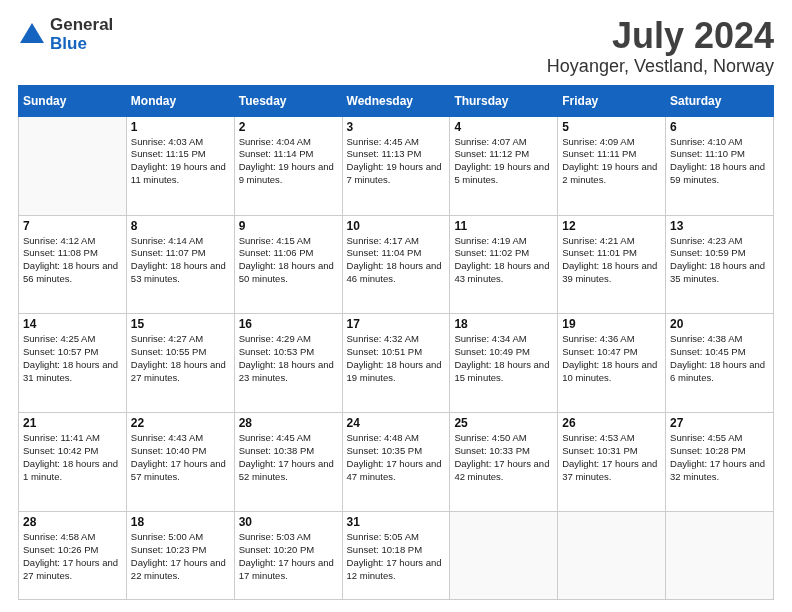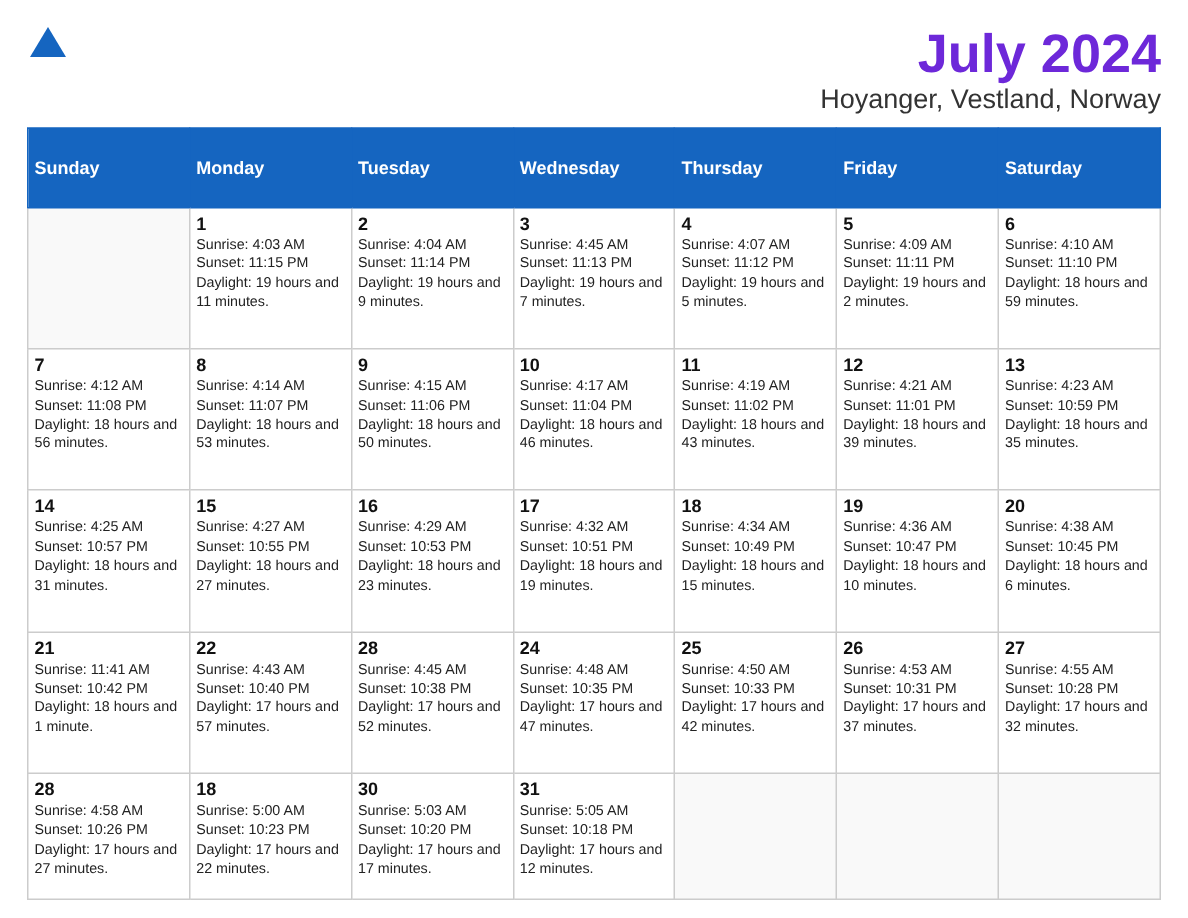--- a/index.html
+++ b/index.html
@@ -46,41 +46,41 @@
     .logo-icon {
       width: 28px;
       height: 28px;
     }
     .title-block {
       text-align: right;
     }
     .main-title {
       font-size: 36px;
       font-weight: bold;
-      color: #6d28d9;
+      color: #404040;
       line-height: 1.1;
     }
     .subtitle {
       font-size: 18px;
       color: #333;
       font-weight: normal;
     }
     .calendar {
       flex: 1;
       border: 1px solid #ccc;
       border-collapse: collapse;
       width: 100%;
       table-layout: fixed;
     }
     .calendar th {
       background-color: #1565c0;
       color: #fff;
       font-size: 12px;
       font-weight: bold;
-      padding: 19px 4px;
+      padding: 8px 4px;
       text-align: left;
       border: 1px solid #1565c0;
     }
     .calendar td {
       border: 1px solid #ccc;
       vertical-align: top;
       padding: 3px 4px;
       font-size: 10px;
       color: #222;
       height: 88px;
@@ -107,20 +107,24 @@
 </head>
 <body>
 
 <div class="page">
   <div class="header">
     <div class="logo">
       <svg class="logo-icon" viewBox="0 0 28 28">
         <polygon points="14,2 26,22 2,22" fill="#1565c0"></polygon>
         <rect x="10" y="14" width="8" height="8" fill="#1565c0"></rect>
       </svg>
+      <div class="logo-text">
+        <span class="logo-general">General</span>
+        <span class="logo-blue">Blue</span>
+      </div>
     </div>
     <div class="title-block">
       <div class="main-title">July 2024</div>
       <div class="subtitle">Hoyanger, Vestland, Norway</div>
     </div>
   </div>
 
   <table class="calendar">
     <thead>
       <tr>

